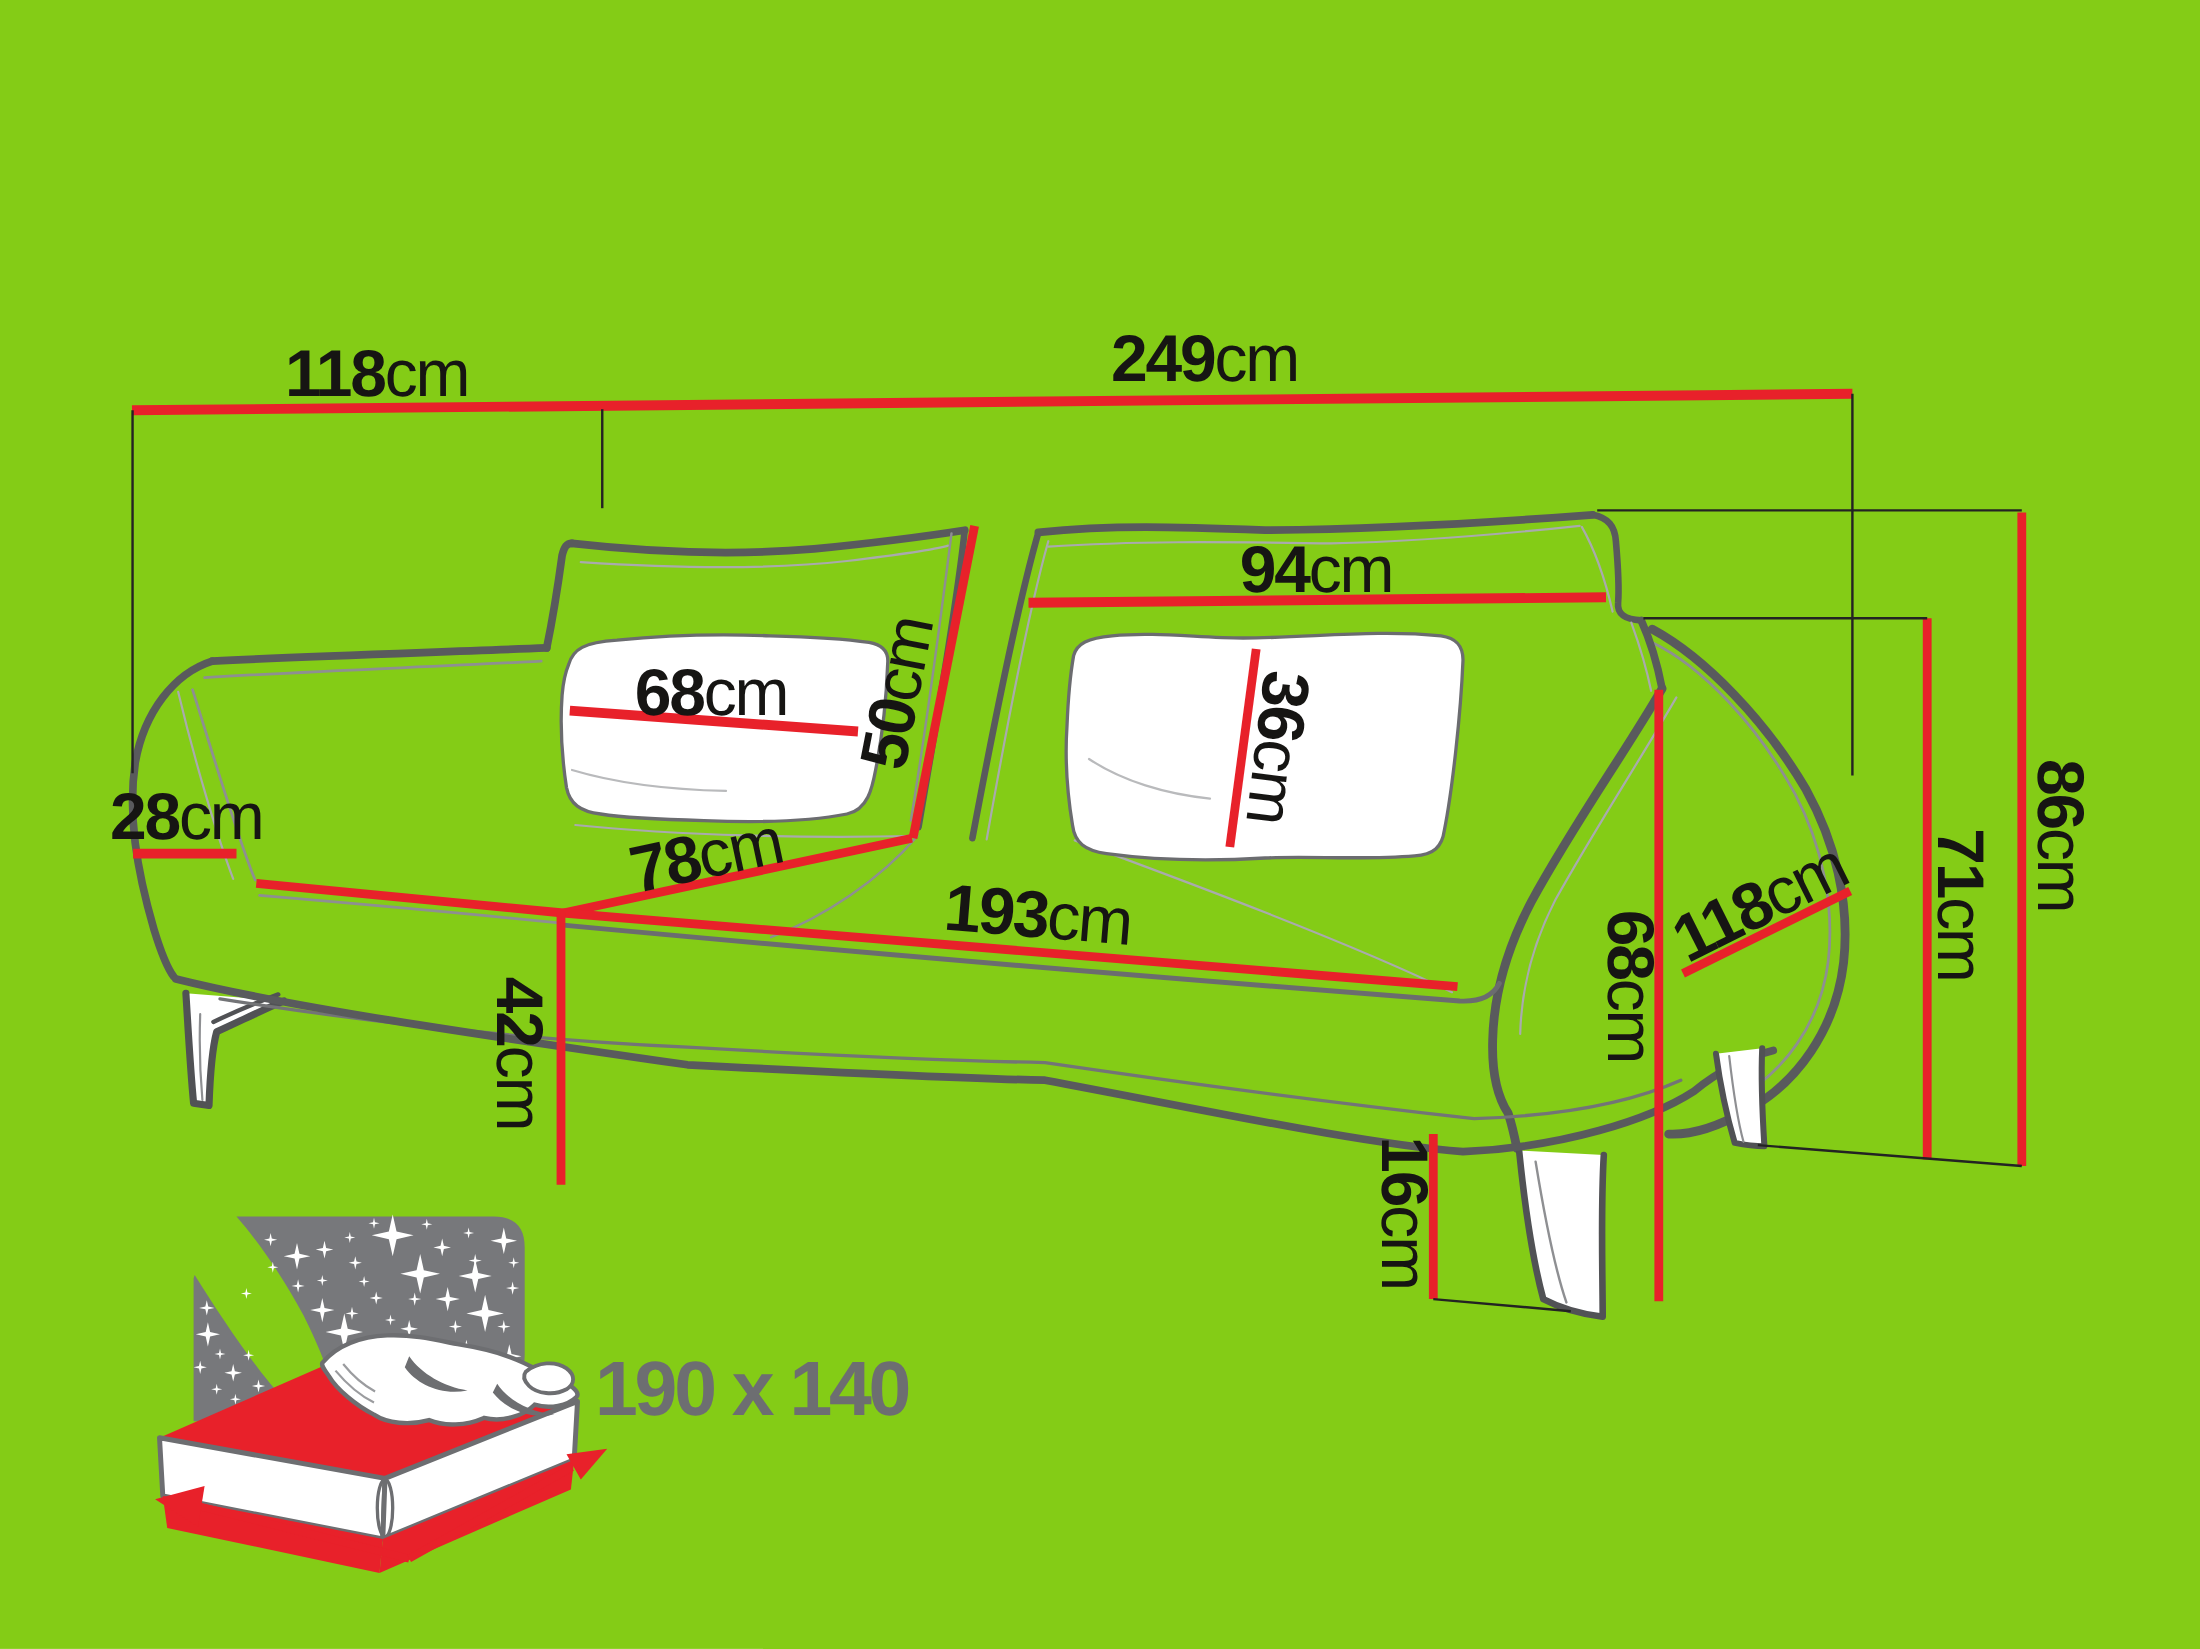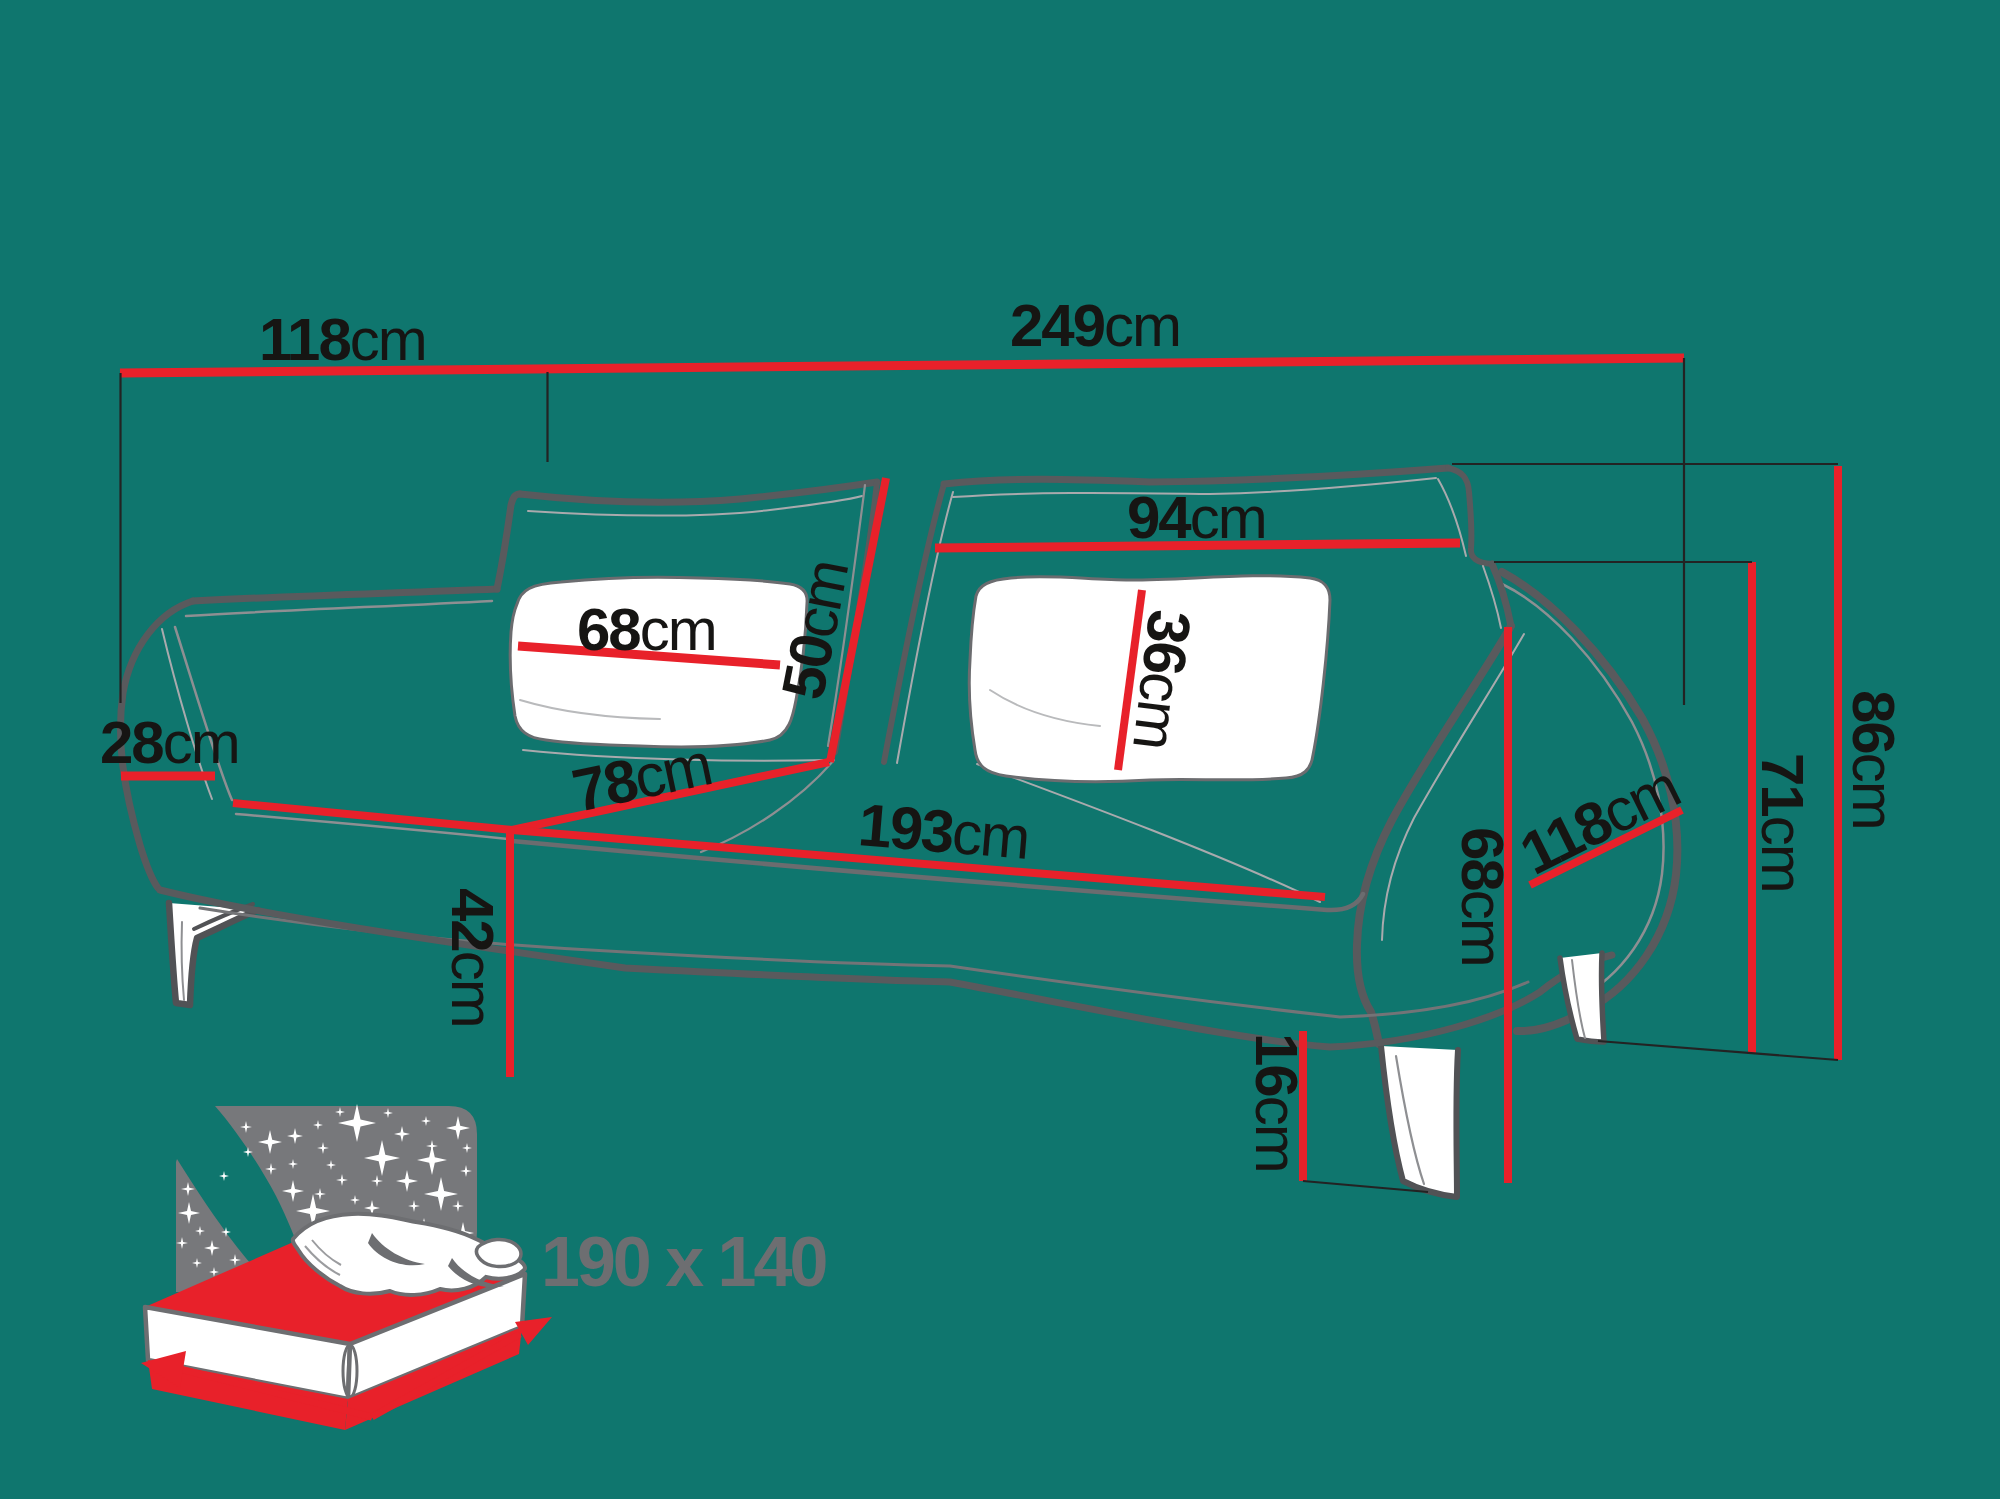--- a/index.html
+++ b/index.html
@@ -1,16 +1,16 @@
 <!DOCTYPE html>
 <html><head>
 <meta charset="utf-8">
 <style>
   html,body{margin:0;padding:0;background:#ffffff;}
-  .wrap{width:2000px;height:1499px;position:relative;overflow:hidden;background:#0f766e;
+  .wrap{width:2000px;height:1499px;position:relative;overflow:hidden;background:#84cc16;
         font-family:"Liberation Sans", sans-serif;}
   svg{position:absolute;top:0;left:0;}
   text{font-family:"Liberation Sans", sans-serif;fill:#161513;}
   .d{font-weight:bold;}
   .u{font-weight:normal;}
 </style>
 </head>
 <body>
 <div class="wrap">
 <svg width="2000" height="1499" viewBox="0 0 2000 1499">

